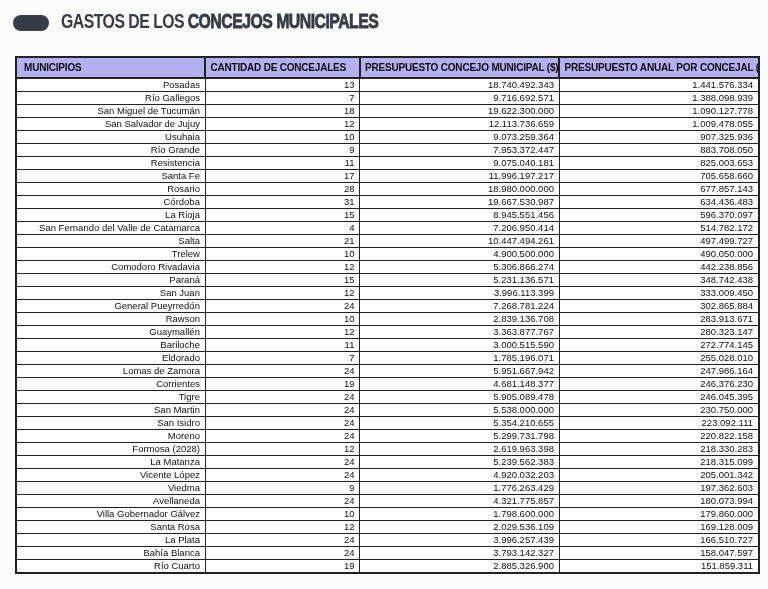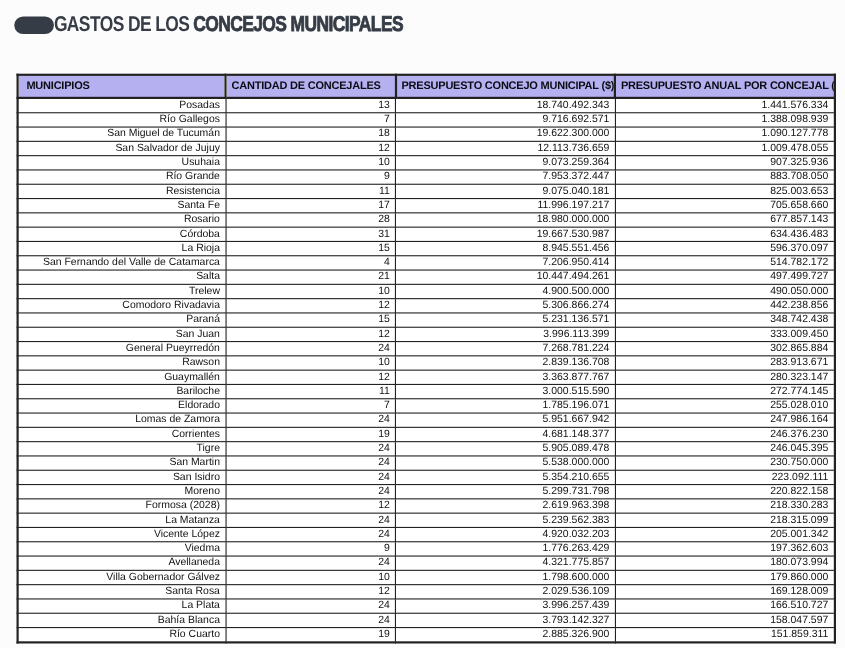--- a/index.html
+++ b/index.html
@@ -12,41 +12,41 @@
   *{box-sizing:border-box;}
   html,body{margin:0;padding:0;}
   body{
     width:768px;height:589px;overflow:hidden;
     background:var(--page-bg);
     font-family:"Liberation Sans", sans-serif;
   }
   .page{position:relative;width:768px;height:589px;}
   .title-bar{
     position:absolute;left:13px;top:12px;
-    display:flex;align-items:center;
+    display:flex;align-items:center;gap:12px;
   }
   .pill{
     width:36px;height:16px;border-radius:9px;
     background:var(--title-color);
     flex:0 0 auto;
   }
   .title{
     color:var(--title-color);
     font-size:18px;font-weight:700;
     letter-spacing:-0.6px;
     white-space:nowrap;
     transform:scale(0.88,1.08);
     transform-origin:left center;
   }
   .title .emph{
     -webkit-text-stroke:0.7px var(--title-color);
     margin-left:4px;
   }
   .table-wrap{
-    position:absolute;left:15px;top:67px;width:659px;border-radius:22px;
+    position:absolute;left:15px;top:56px;width:659px;border-radius:22px;
   }
   table{
     border-collapse:collapse;table-layout:fixed;
     width:745px;
     background:var(--row-bg);
   }
   col.c1{width:25.5%;} col.c2{width:20.8%;} col.c3{width:26.85%;} col.c4{width:26.85%;}
   th{
     background:var(--header-bg);
     border:2px solid var(--border-color);

